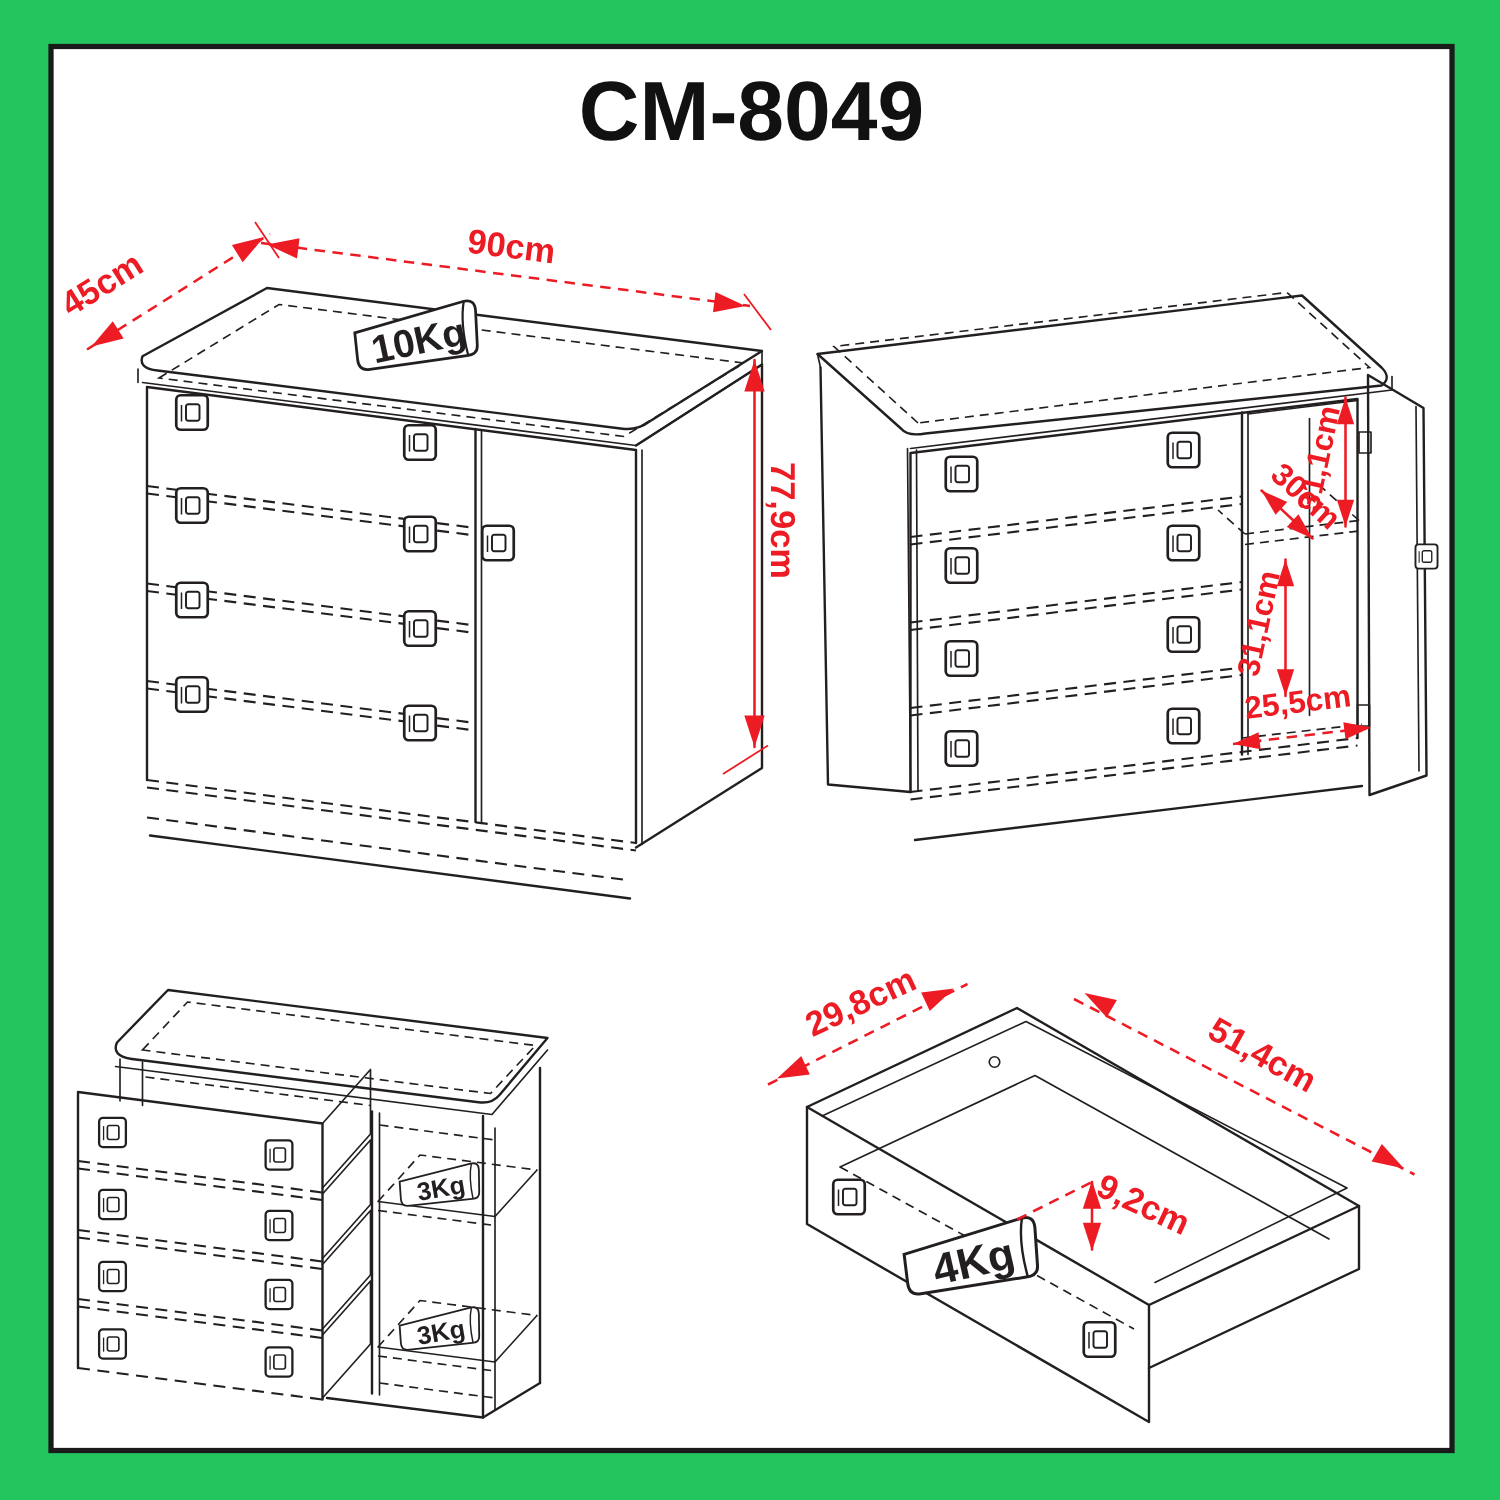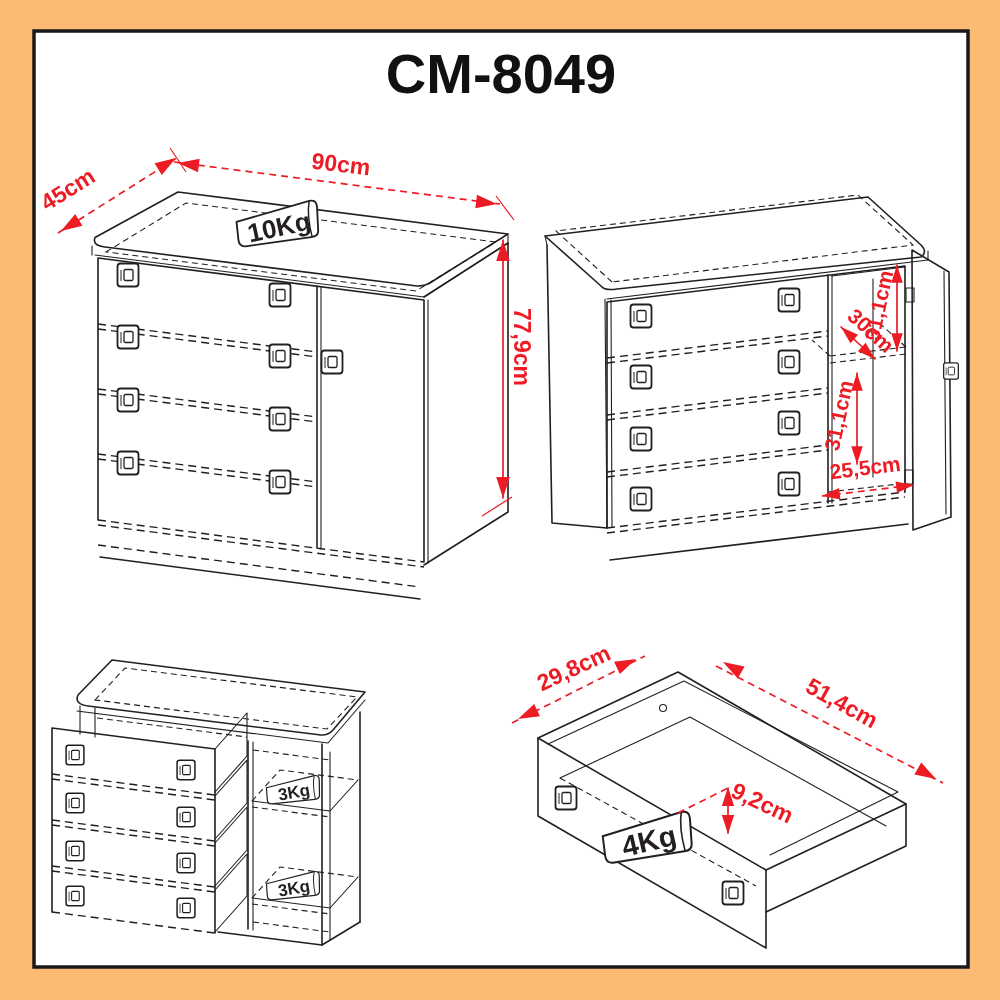--- a/index.html
+++ b/index.html
@@ -1,16 +1,16 @@
 <!DOCTYPE html>
 <html><head>
 <meta charset="utf-8">
 <style>
   html,body{margin:0;padding:0;background:#ffffff;}
-  #stage{position:relative;width:1000px;height:1000px;background:#fdba74;
+  #stage{position:relative;width:1000px;height:1000px;background:#22c55e;
          font-family:"Liberation Sans",sans-serif;}
   svg{position:absolute;left:0;top:0;}
   
   .ln   {stroke:#231f20;fill:none;stroke-width:1.6;stroke-linejoin:round;stroke-linecap:round;}
   .ln2  {stroke:#231f20;fill:none;stroke-width:1.1;stroke-linejoin:round;stroke-linecap:round;}
   .dsh  {stroke:#231f20;fill:none;stroke-width:1.4;stroke-dasharray:8 5;stroke-linecap:butt;}
   .dsh2 {stroke:#231f20;fill:none;stroke-width:1.1;stroke-dasharray:6 4;}
   .red  {stroke:#ed1c24;fill:none;stroke-width:1.7;stroke-linecap:round;}
   .redd {stroke:#ed1c24;fill:none;stroke-width:1.7;stroke-dasharray:7 5;stroke-linecap:butt;}
   .redt {stroke:#ed1c24;fill:none;stroke-width:1.2;}

